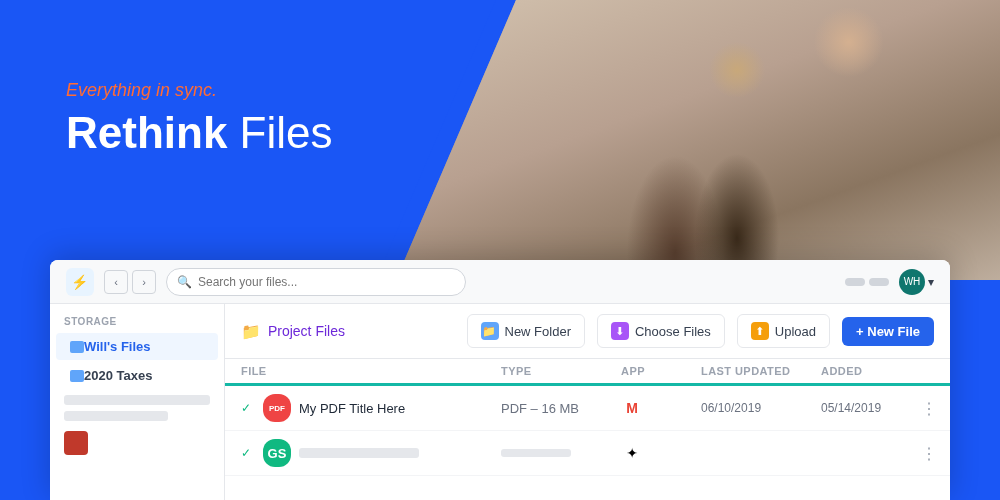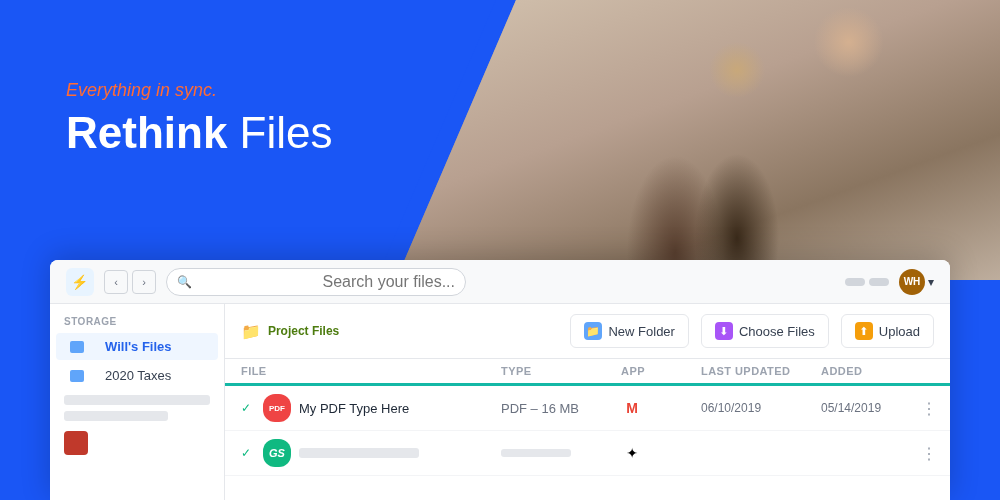--- a/index.html
+++ b/index.html
@@ -139,52 +139,51 @@
     }
 
     .search-icon {
       color: #9ca3af;
       font-size: 12px;
     }
 
     .search-input {
       border: none;
       outline: none;
-      font-size: 16px;
+      font-size: 12px;
       color: #9ca3af;
       background: transparent;
       width: 100%;
-      text-align: right;
     }
 
     .header-spacer { flex: 1; }
 
     .header-dots {
       display: flex;
       gap: 4px;
     }
 
     .header-dot {
       width: 20px;
       height: 8px;
       border-radius: 4px;
       background: #d1d5db;
     }
 
     .user-avatar {
       width: 26px;
       height: 26px;
       border-radius: 50%;
-      background: #a16207;
+      background: #0f766e;
       display: flex;
       align-items: center;
       justify-content: center;
       font-size: 10px;
       color: white;
-      font-weight: 700;
+      font-weight: 400;
     }
 
     .user-dropdown {
       display: flex;
       align-items: center;
       gap: 3px;
       font-size: 12px;
       color: #374151;
       cursor: pointer;
     }
@@ -209,21 +208,21 @@
       font-weight: 700;
       text-transform: uppercase;
       letter-spacing: 0.05em;
       padding: 0 14px;
       margin-bottom: 6px;
     }
 
     .sidebar-item {
       display: flex;
       align-items: center;
-      gap: 21px;
+      gap: 0;
       padding: 6px 14px;
       cursor: pointer;
       border-radius: 4px;
       margin: 0 6px 2px;
     }
 
     .sidebar-item.active {
       background: #eff6ff;
     }
 
@@ -231,21 +230,21 @@
       width: 14px;
       height: 12px;
       border-radius: 2px;
       background: #60a5fa;
       flex-shrink: 0;
     }
 
     .sidebar-item-text {
       font-size: 13px;
       color: #374151;
-      font-weight: 400;
+      font-weight: 700;
     }
 
     .sidebar-item.active .sidebar-item-text {
       color: #2563eb;
       font-weight: 600;
     }
 
     .sidebar-placeholder {
       height: 10px;
       background: #e5e7eb;
@@ -272,23 +271,23 @@
       display: flex;
       align-items: center;
       gap: 7px;
     }
 
     .folder-icon-sm {
       font-size: 16px;
     }
 
     .folder-name {
-      font-size: 12px;
-      font-weight: 700;
-      color: #4d7c0f;
+      font-size: 14px;
+      font-weight: 400;
+      color: #6d28d9;
     }
 
     .toolbar-spacer { flex: 1; }
 
     .toolbar-btn {
       display: flex;
       align-items: center;
       gap: 6px;
       padding: 7px 13px;
       border-radius: 6px;
@@ -512,51 +511,54 @@
           <span>New Folder</span>
         </button>
         <button class="toolbar-btn btn-choose">
           <div class="toolbar-btn-icon" style="background:#a855f7;">⬇</div>
           <span>Choose Files</span>
         </button>
         <button class="toolbar-btn btn-upload">
           <div class="toolbar-btn-icon" style="background:#f59e0b;">⬆</div>
           <span>Upload</span>
         </button>
+        <button class="btn-primary">
+          <span>+ New File</span>
+        </button>
       </div>
 
       <div class="file-table">
         <div class="table-header">
           <div class="col-header">File</div>
           <div class="col-header">Type</div>
           <div class="col-header">App</div>
           <div class="col-header">Last Updated</div>
           <div class="col-header">Added</div>
           <div class="col-header"></div>
         </div>
 
         <div class="table-row">
           <div class="file-name-cell">
             <span class="check-icon">✓</span>
             <div class="file-type-badge">PDF</div>
-            <span class="file-name-text">My PDF Type Here</span>
+            <span class="file-name-text">My PDF Title Here</span>
           </div>
           <div class="file-type-text">PDF – 16 MB</div>
           <div class="app-icon">
             <span class="gmail-m">M</span>
           </div>
           <div class="date-text">06/10/2019</div>
           <div class="date-text">05/14/2019</div>
           <div class="more-icon">⋮</div>
         </div>
 
         <div class="table-row">
           <div class="file-name-cell">
             <span class="check-icon">✓</span>
-            <div class="file-type-badge sheets" style="font-size:11px;font-style:italic;">GS</div>
+            <div class="file-type-badge sheets" style="font-size:13px;">GS</div>
             <div class="row2-name-placeholder"></div>
           </div>
           <div style="display:flex;align-items:center;">
               <div style="height:8px;width:70px;background:#e5e7eb;border-radius:3px;"></div>
             </div>
           <div class="app-icon">
             <span class="drive-icon">✦</span>
           </div>
           <div></div>
           <div></div>

